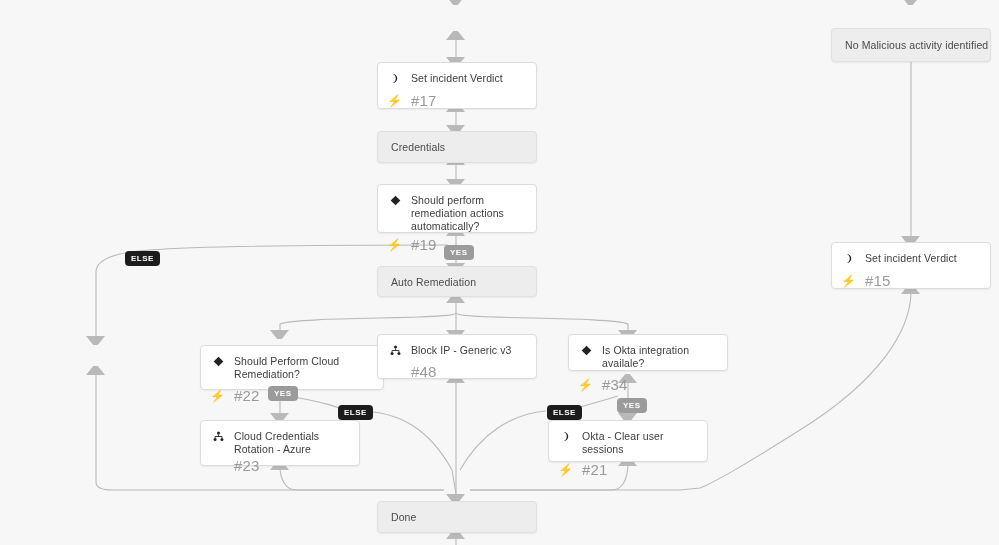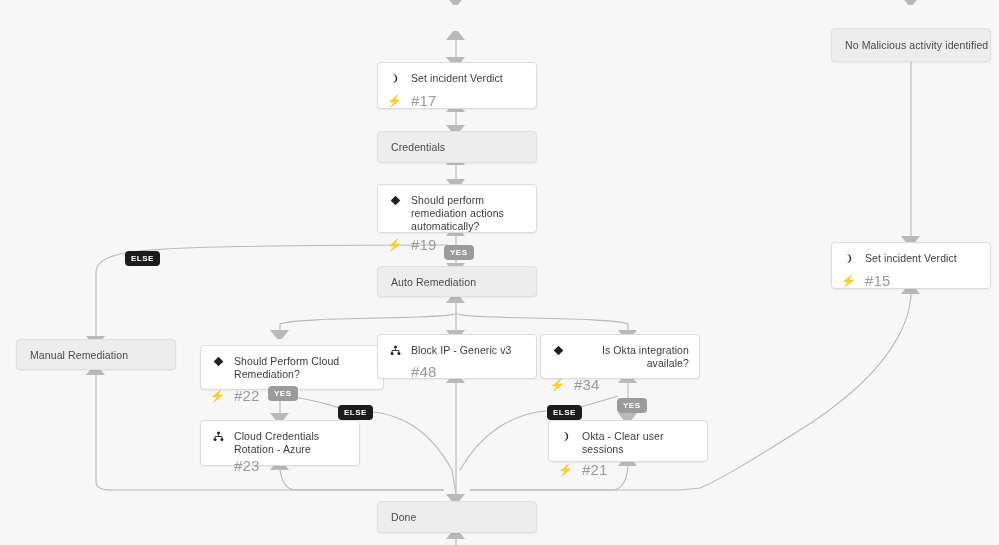--- a/index.html
+++ b/index.html
@@ -255,23 +255,20 @@
     <div class="meta-row" style="margin-top:3px;">
       <span class="bolt">⚡</span>
       <span class="task-id">#19</span>
     </div>
   </div>
 
   <div class="node section" style="left:377px; top:266px; width:160px; height:31px;">
     <span class="title">Auto Remediation</span>
   </div>
 
-  <div class="node section" style="left:16px; top:339px; width:160px; height:31px;">
-    <span class="title">Manual Remediation</span>
-  </div>
 
   <div class="node task" style="left:200px; top:345px; width:184px; height:45px;">
     <div class="task-row">
       <span class="task-icon">
         <svg width="11" height="11" viewBox="0 0 16 16">
             <path d="M8 1 L15 8 L8 15 L1 8 Z" fill="#222"></path>
           </svg>
       </span>
       <span class="task-title">Should Perform Cloud Remediation?</span>
     </div>
@@ -292,21 +289,21 @@
         </svg>
       </span>
       <span class="task-title">Block IP - Generic v3</span>
     </div>
     <div class="meta-row" style="margin-top:6px;">
       <span class="bolt empty">⚡</span>
       <span class="task-id">#48</span>
     </div>
   </div>
 
-  <div class="node task" style="left:540px; top:334px; width:160px; height:45px;text-align:right;">
+  <div class="node task" style="left:568px; top:334px; width:160px; height:37px;">
     <div class="task-row">
       <span class="task-icon">
         <svg width="11" height="11" viewBox="0 0 16 16">
             <path d="M8 1 L15 8 L8 15 L1 8 Z" fill="#222"></path>
           </svg>
       </span>
       <span class="task-title">Is Okta integration availale?</span>
     </div>
     <div class="meta-row" style="margin-top:6px;">
       <span class="bolt">⚡</span>

